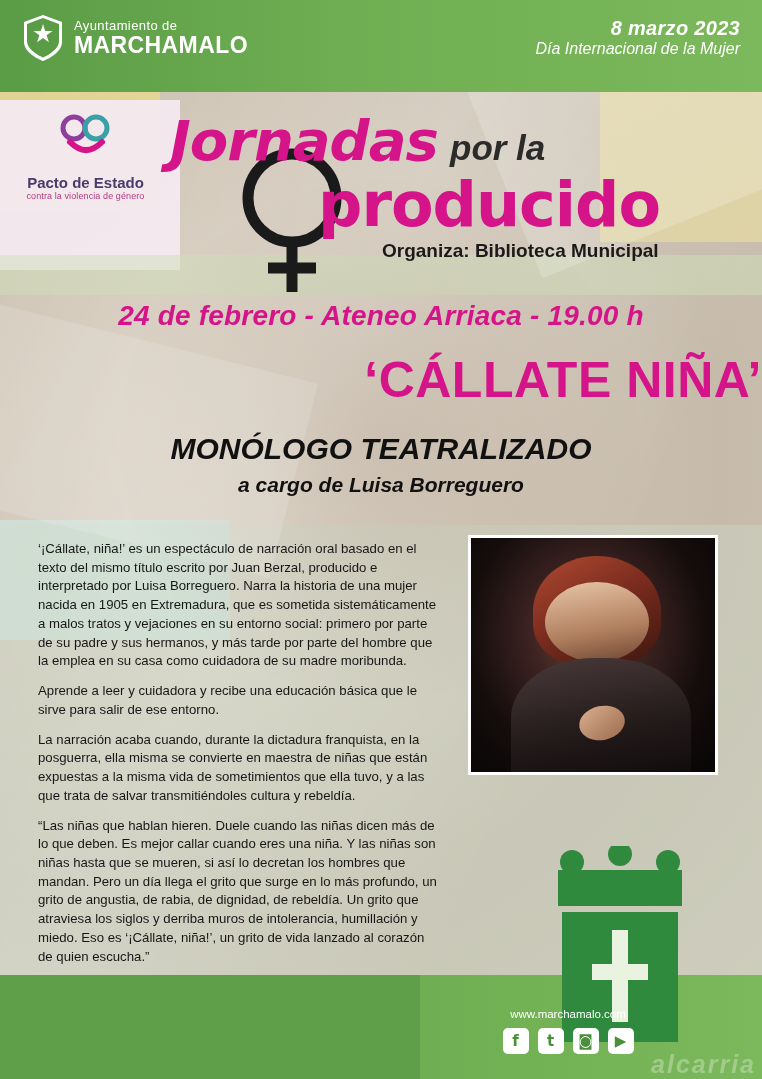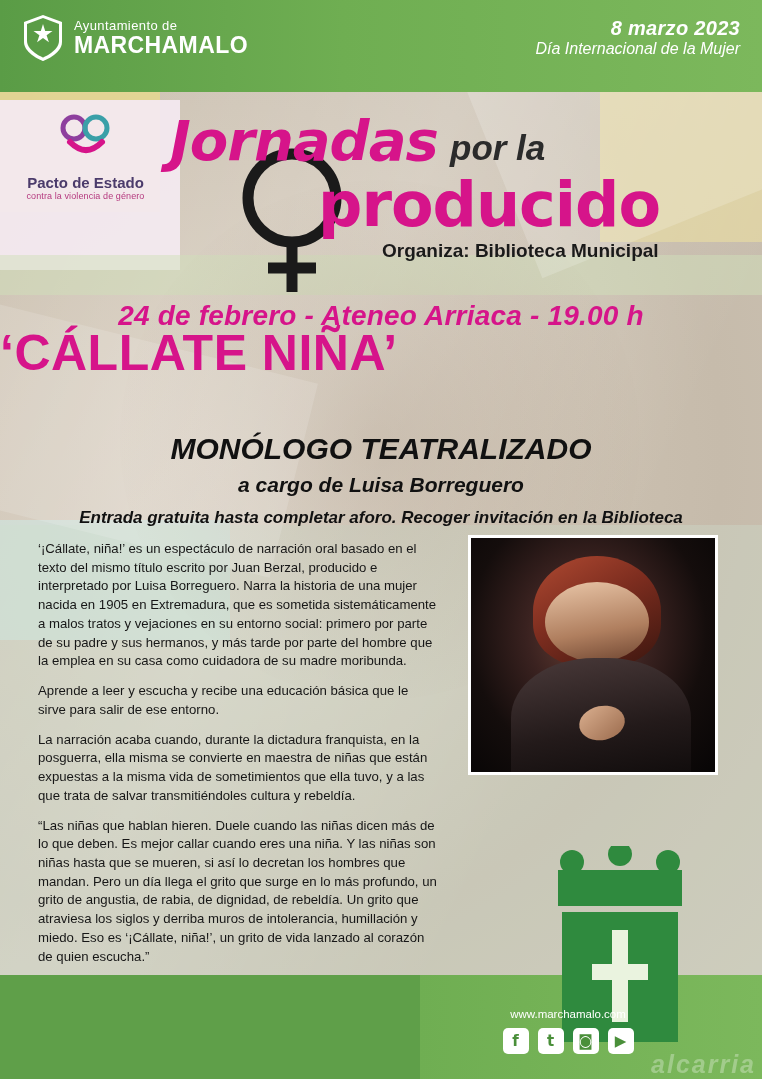--- a/index.html
+++ b/index.html
@@ -206,23 +206,23 @@
     width: 762px;
     text-align: center;
     font-size: 28px;
     font-weight: bold;
     font-style: italic;
     color: #d6148a;
     letter-spacing: .2px;
   }
   .line-title {
     position: absolute;
-    left: 0; top: 324px;
-    width: 762px;
-    text-align: left;
+    left: 0; top: 351px;
+    width: 762px;
+    text-align: right;
     font-size: 50px;
     font-weight: bold;
     color: #d6148a;
     letter-spacing: .5px;
   }
   .line-sub {
     position: absolute;
     left: 0; top: 432px;
     width: 762px;
     text-align: center;
@@ -416,25 +416,24 @@
     <div class="t-jornadas">Jornadas</div>
     <div class="t-porla">por la</div>
     <div class="t-igualdad">producido</div>
     <div class="t-organiza">Organiza: Biblioteca Municipal</div>
   </div>
 
   <div class="line-date">24 de febrero - Ateneo Arriaca - 19.00 h</div>
   <div class="line-title">‘CÁLLATE NIÑA’</div>
   <div class="line-sub">MONÓLOGO TEATRALIZADO</div>
   <div class="line-author">a cargo de Luisa Borreguero</div>
-  <div class="line-free">Entrada gratuita hasta completar aforo. Recoger invitación en la Biblioteca</div>
 
   <div class="body-col">
     <p>‘¡Cállate, niña!’ es un espectáculo de narración oral basado en el texto del mismo título escrito por Juan Berzal, producido e interpretado por Luisa Borreguero. Narra la historia de una mujer nacida en 1905 en Extremadura, que es sometida sistemáticamente a malos tratos y vejaciones en su entorno social: primero por parte de su padre y sus hermanos, y más tarde por parte del hombre que la emplea en su casa como cuidadora de su madre moribunda.</p>
-    <p>Aprende a leer y escucha y recibe una educación básica que le sirve para salir de ese entorno.</p>
+    <p>Aprende a leer y cuidadora y recibe una educación básica que le sirve para salir de ese entorno.</p>
     <p>La narración acaba cuando, durante la dictadura franquista, en la posguerra, ella misma se convierte en maestra de niñas que están expuestas a la misma vida de sometimientos que ella tuvo, y a las que trata de salvar transmitiéndoles cultura y rebeldía.</p>
     <p>“Las niñas que hablan hieren. Duele cuando las niñas dicen más de lo que deben. Es mejor callar cuando eres una niña. Y las niñas son niñas hasta que se mueren, si así lo decretan los hombres que mandan. Pero un día llega el grito que surge en lo más profundo, un grito de angustia, de rabia, de dignidad, de rebeldía. Un grito que atraviesa los siglos y derriba muros de intolerancia, humillación y miedo. Eso es ‘¡Cállate, niña!’, un grito de vida lanzado al corazón de quien escucha.”</p>
   </div>
 
   <div class="photo">
     <div class="hair"></div>
     <div class="hair2"></div>
     <div class="body"></div>
     <div class="hand"></div>
   </div>

